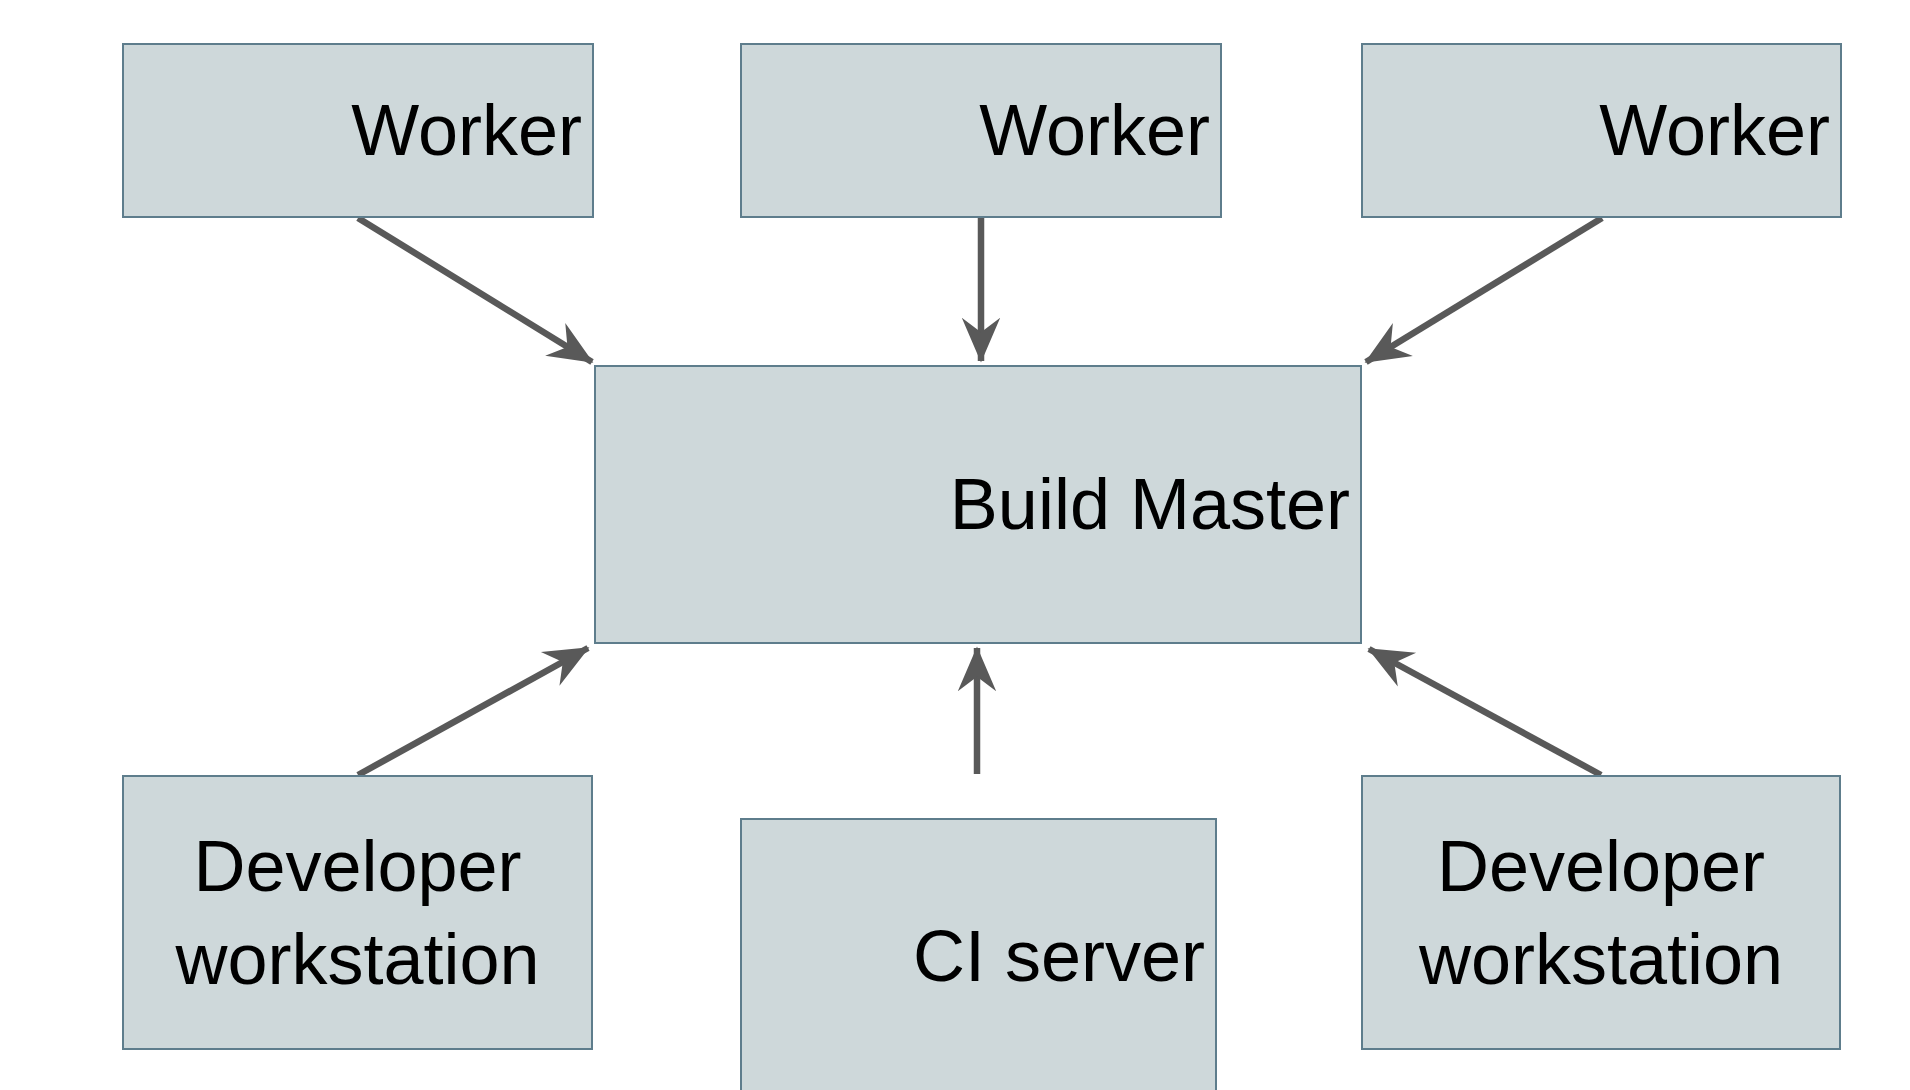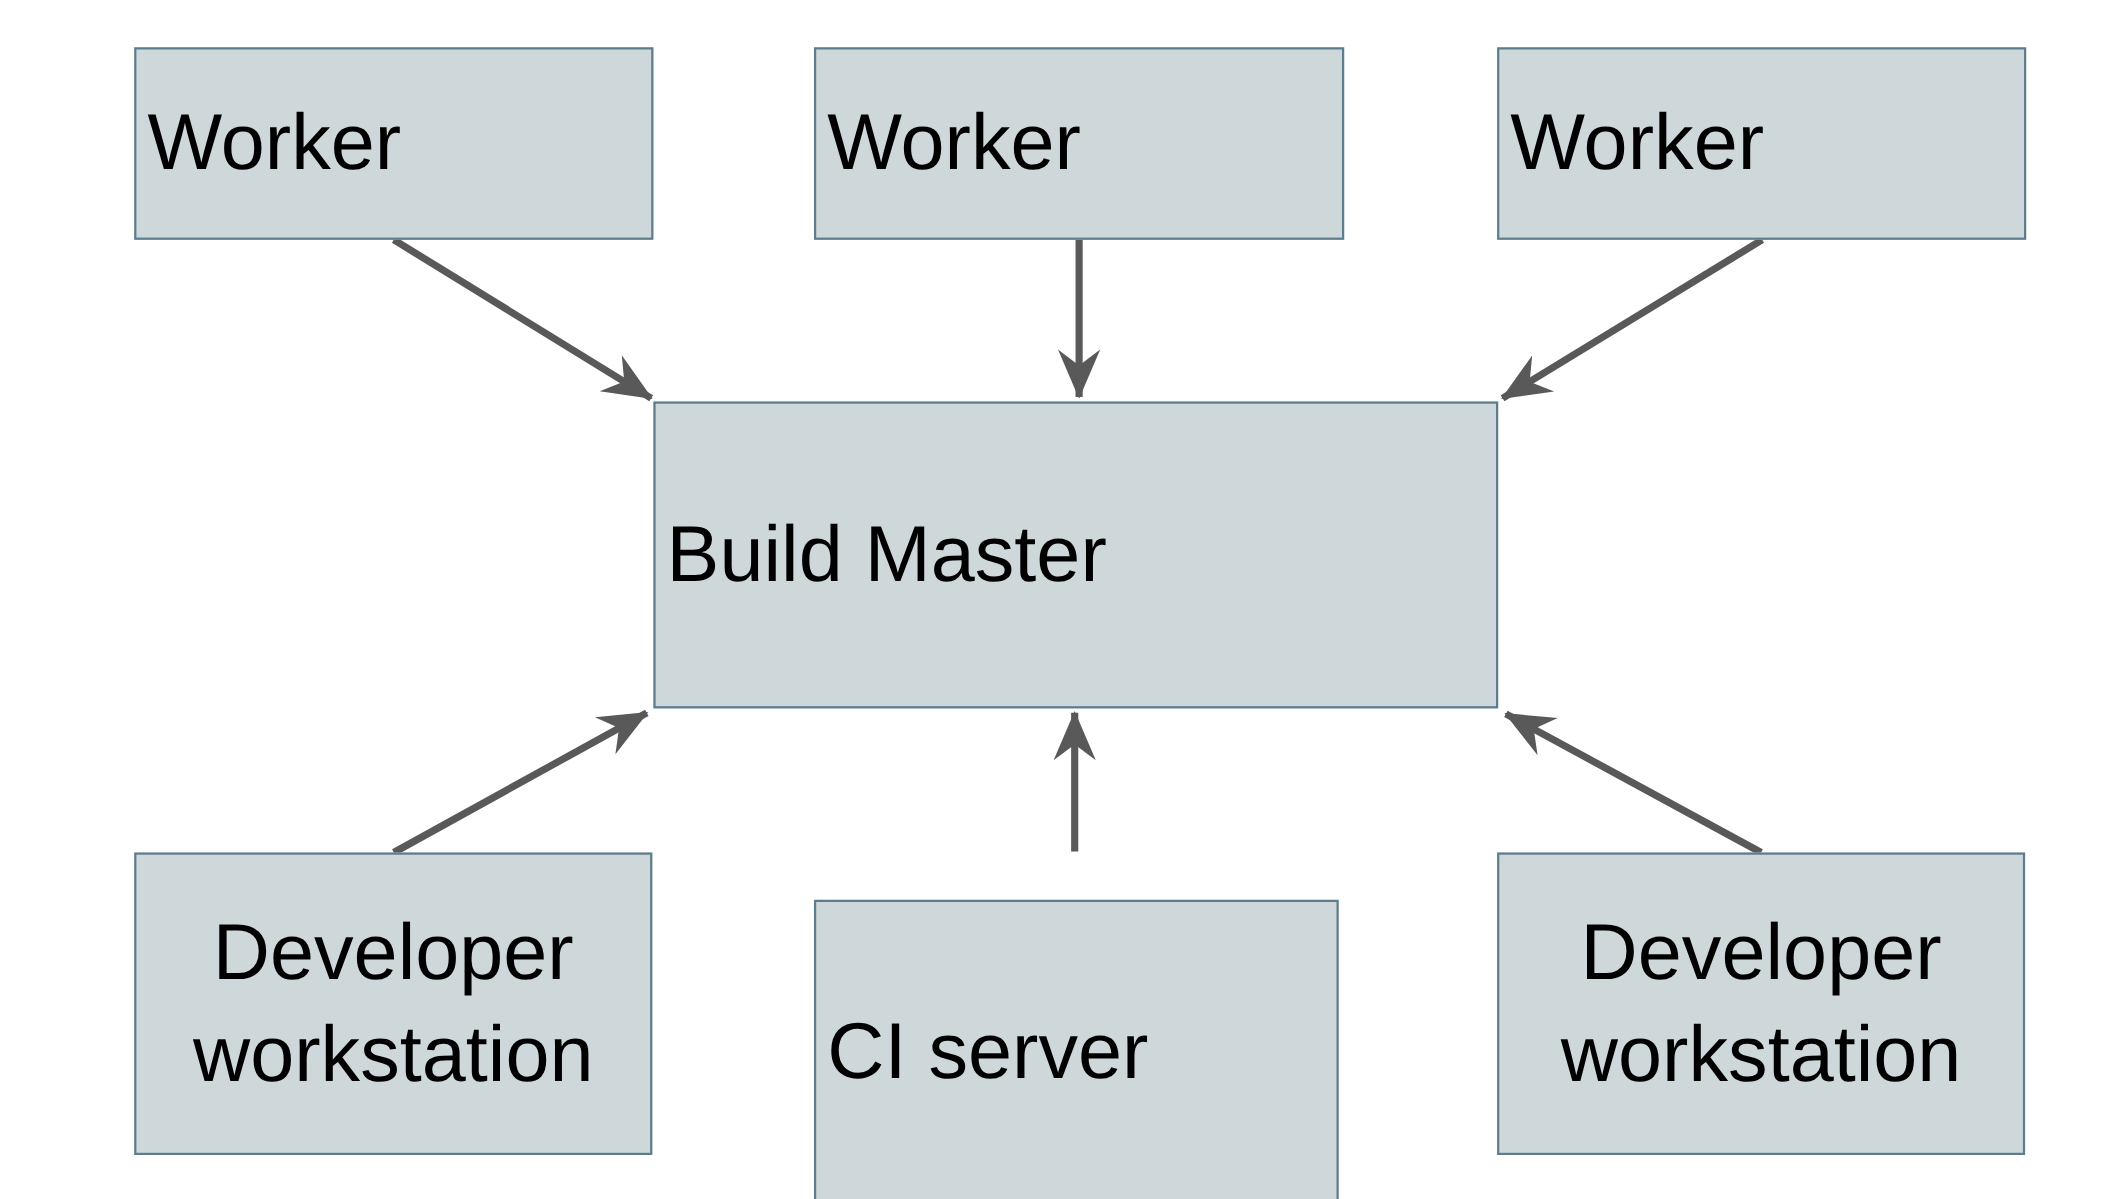--- a/index.html
+++ b/index.html
@@ -24,21 +24,21 @@
     height: 1090px;
     pointer-events: none;
   }
   .node {
     position: absolute;
     box-sizing: border-box;
     background: #ced8da;
     border: 2.5px solid #5e7d8c;
     display: flex;
     align-items: center;
-    justify-content: flex-start;
+    justify-content: flex-end;
     text-align: center;
   }
   .node .label {
     font-size: 72px;
     line-height: 1.28;
     color: #000000;
     letter-spacing: 0;
     white-space: pre-line;
     padding: 0 10px;
   }

